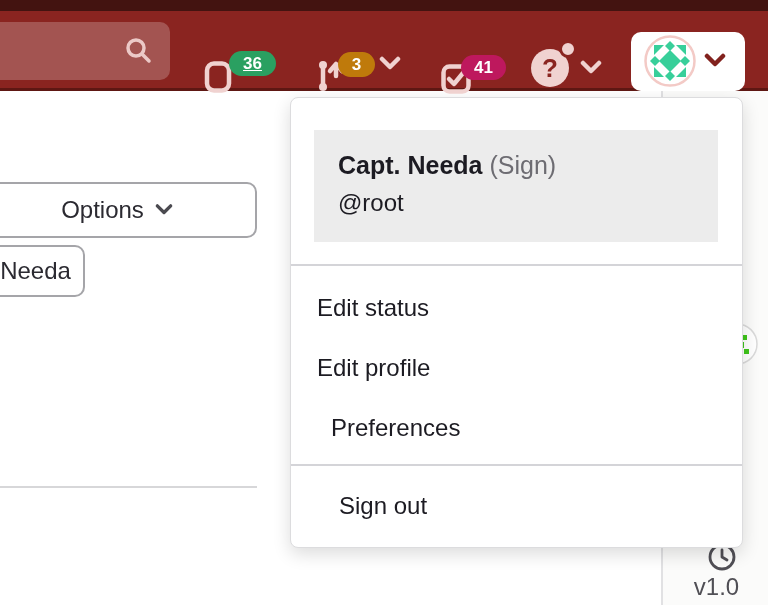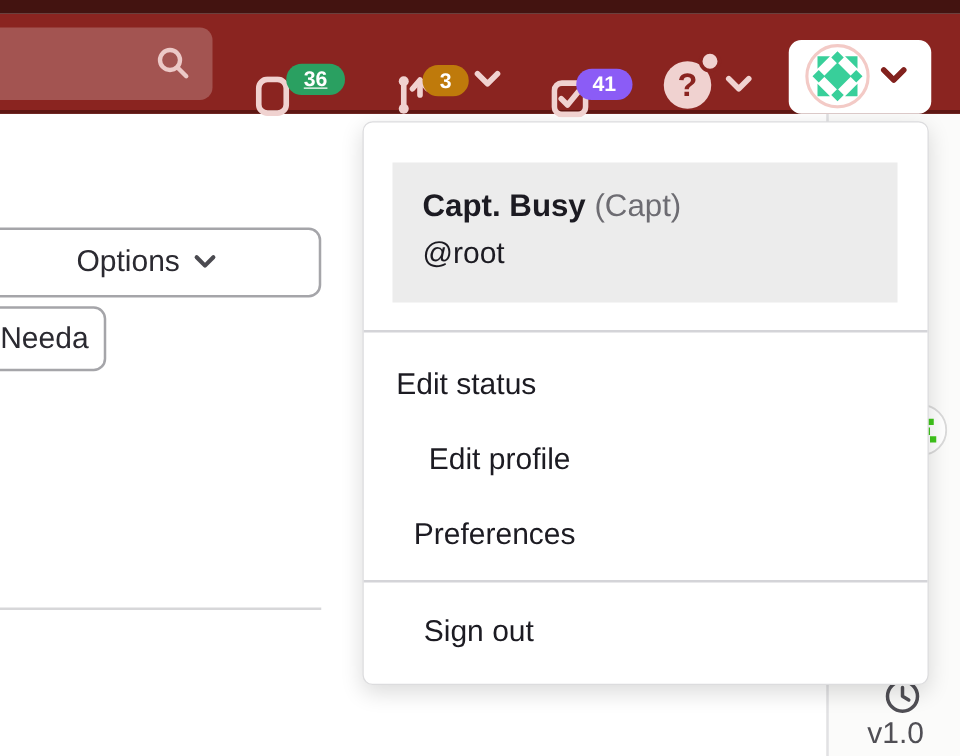--- a/index.html
+++ b/index.html
@@ -71,21 +71,21 @@
   .user-header .line2 { font-size:24px; line-height:38px; color:#1c1b22; }
 
   .dd-divider { position:absolute; left:0; width:100%; height:2px; background:#d4d4d8; }
   .dd-div1 { top:166px; }
   .dd-div2 { top:366px; }
 
   .dd-item { position:absolute; left:0; width:100%; height:60px; display:flex; align-items:center;
              padding-left:26px; font-size:24px; color:#1c1b22; cursor:pointer; background:none; border:none;
              font-family:inherit; text-align:center; }
   .dd-item-1 { top:180px; }
-  .dd-item-2 { top:240px;margin-left:26px; }
+  .dd-item-2 { top:240px; }
   .dd-item-3 { top:300px;padding-left:40px; }
   .dd-item-4 { top:377px; height:62px;padding-left:48px; }
 </style>
 </head>
 <body>
 
 <div class="screen">
 
   <div class="topbar-strip"></div>
   <div class="topbar">
@@ -116,21 +116,21 @@
       <svg class="chev" width="24" height="16" viewBox="0 0 24 16">
         <polyline points="4,3 12,11 20,3" fill="none" stroke="#f0d2d0" stroke-width="4.5" stroke-linecap="round" stroke-linejoin="round"></polyline>
       </svg>
     </div>
 
     <div class="counter-group grp-todos">
       <svg class="icon-pink" width="30" height="30" viewBox="0 0 30 30">
         <rect x="2.5" y="2.5" width="25" height="25" rx="6" fill="none" stroke="#f0d2d0" stroke-width="4.5"></rect>
         <polyline points="8,15 13,20 22,9" fill="none" stroke="#f0d2d0" stroke-width="4.5" stroke-linecap="round" stroke-linejoin="round"></polyline>
       </svg>
-      <span class="badge" style="background-color: #8b5cf6;">41</span>
+      <span class="badge" style="background-color: #be185d;">41</span>
     </div>
 
     <button class="help-btn">
       <span class="help-circle">?</span>
       <span class="help-dot"></span>
       <svg class="chev" width="24" height="16" viewBox="0 0 24 16">
         <polyline points="4,3 12,11 20,3" fill="none" stroke="#f0d2d0" stroke-width="4.5" stroke-linecap="round" stroke-linejoin="round"></polyline>
       </svg>
     </button>
 
@@ -187,22 +187,22 @@
         <circle cx="15" cy="15" r="12" fill="none" stroke="#504f55" stroke-width="2.8"></circle>
         <path d="M15 8 V15 L20 18" fill="none" stroke="#504f55" stroke-width="2.8" stroke-linecap="round" stroke-linejoin="round"></path>
       </svg>
     </div>
     <div class="version">v1.0</div>
   </div>
 
   <div class="dropdown">
     <div class="user-header">
       <div class="line1">
-        <span class="name">Capt. Busy</span>
-        <span class="status">(Capt)</span>
+        <span class="name">Capt. Needa</span>
+        <span class="status">(Sign)</span>
       </div>
       <div class="line2">@root</div>
     </div>
 
     <div class="dd-divider dd-div1"></div>
 
     <button class="dd-item dd-item-1">Edit status</button>
     <button class="dd-item dd-item-2">Edit profile</button>
     <button class="dd-item dd-item-3">Preferences</button>
 

